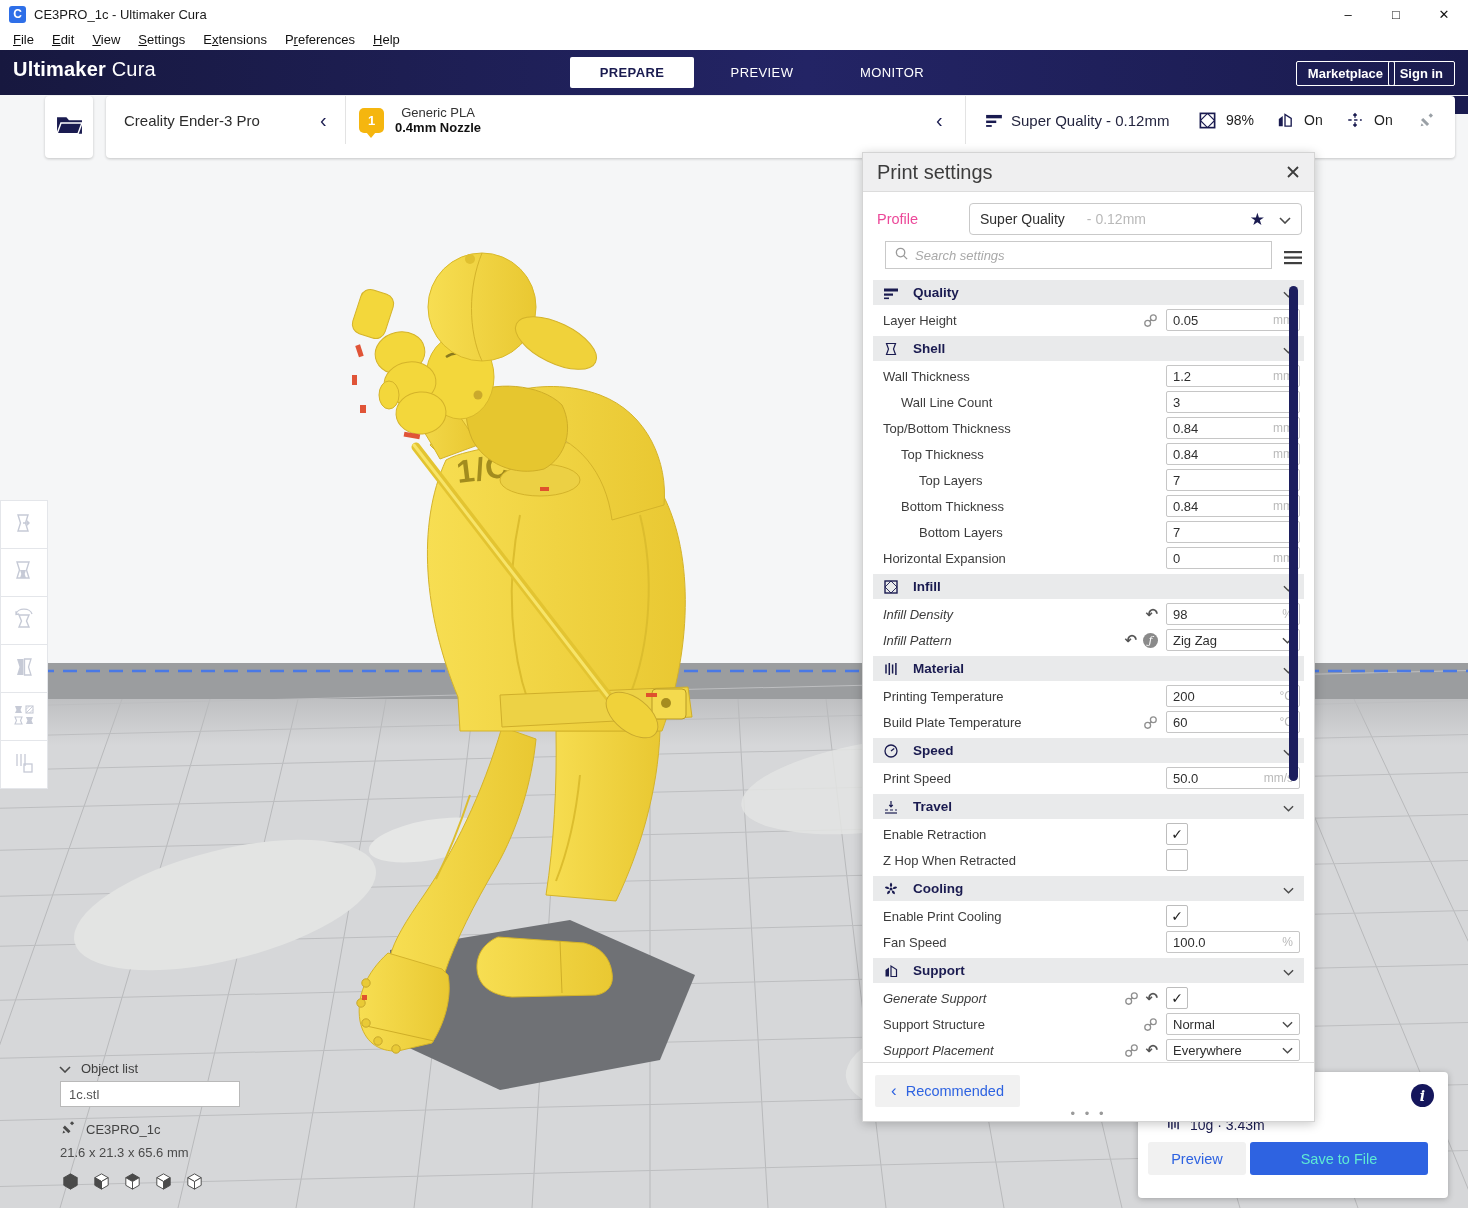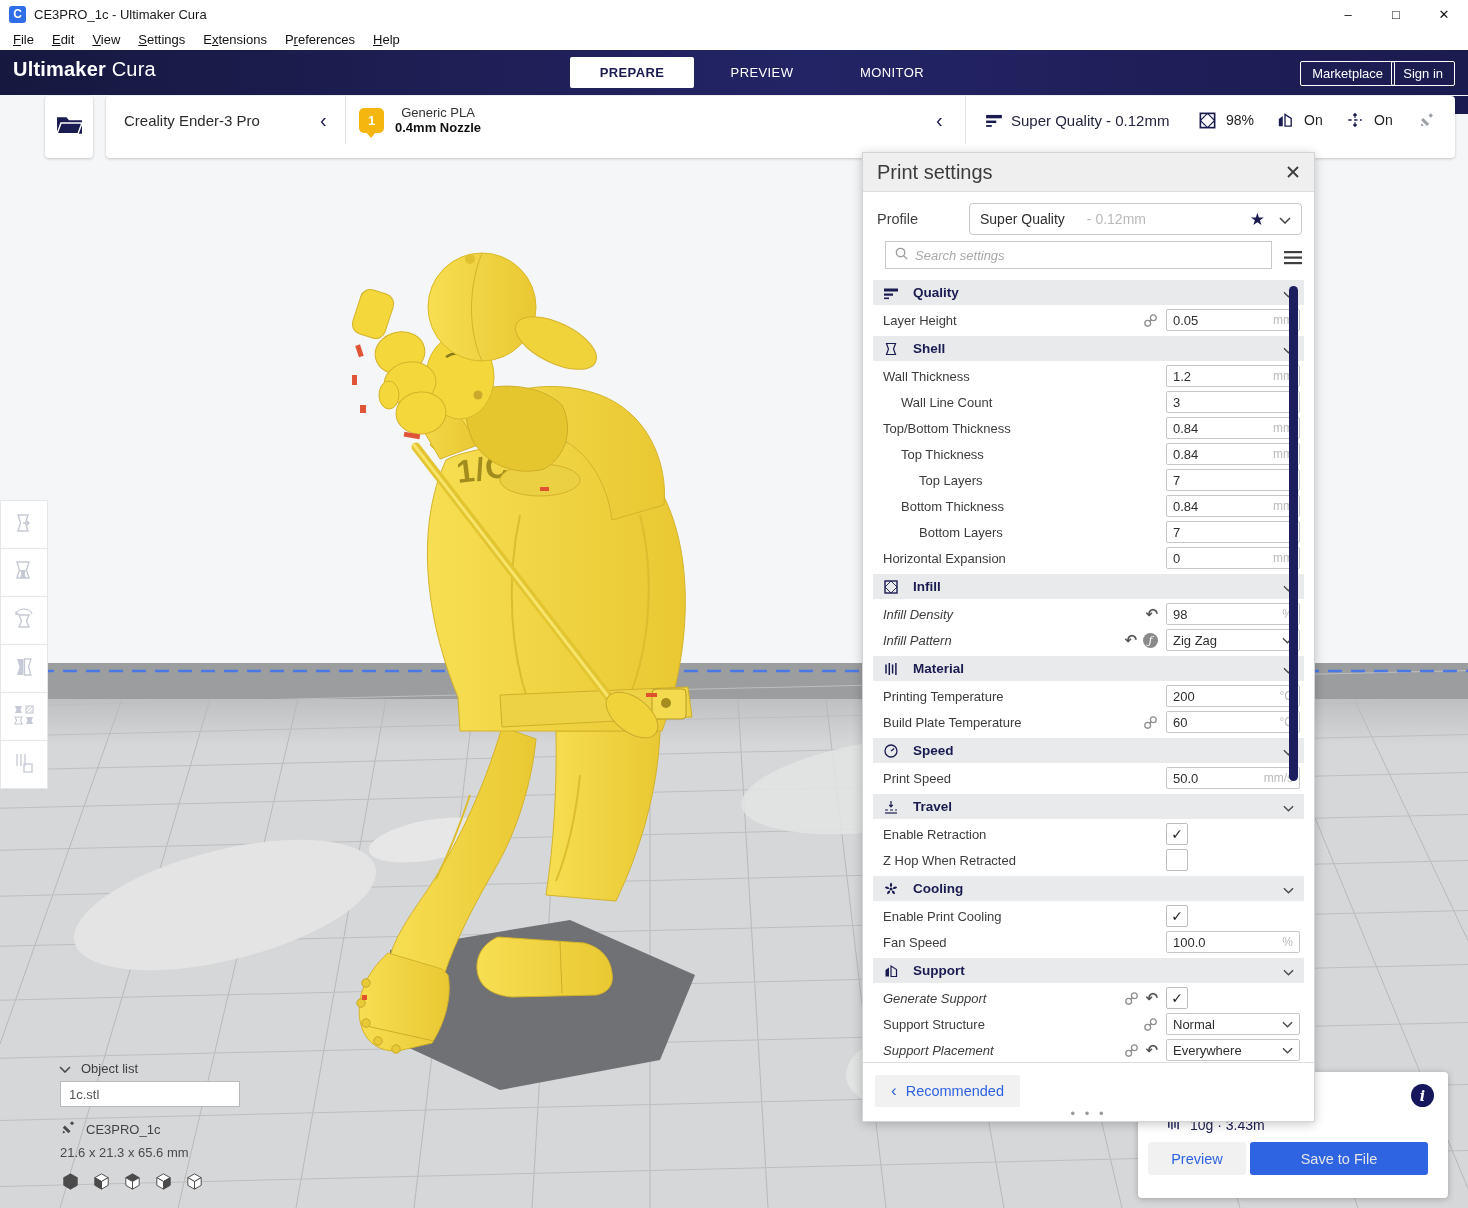--- a/index.html
+++ b/index.html
@@ -21,21 +21,21 @@
   
   .appheader{position:absolute;top:50px;left:0;width:100%;height:45px;
              background:linear-gradient(90deg,#17183f 0%,#232465 55%,#1a1b4e 100%);z-index:50;}
   .logo{position:absolute;left:13px;top:8px;font-size:20px;color:#fff;letter-spacing:.2px;}
   .logo .lb{font-weight:700;} .logo .ll{font-weight:300;}
   #tabs{position:absolute;left:570px;top:7px;display:flex;gap:6px;height:31px;}
   .tab{min-width:100px;display:flex;align-items:center;justify-content:center;color:#fff;
        font-size:13px;letter-spacing:.4px;padding:0 12px;border-radius:2px;}
   .tab.active{background:#fff;color:#1a1b50;font-weight:700;}
   .hd-btn{position:absolute;top:11px;height:23px;border:1px solid #fff;border-radius:2px;color:#fff;
-          font-size:13px;display:flex;align-items:center;padding:0 11px;}
+          font-size:13px;display:flex;align-items:center;padding:0 11px;font-weight:bold;}
   #marketplace-btn{right:73px;} #signin-btn{right:13px;}
   
   .workspace{position:absolute;top:95px;left:0;width:1468px;height:1113px;background:#f5f6f7;overflow:hidden;}
   #viewport-svg{position:absolute;left:0;top:0;}
   .corner-navy{position:absolute;left:1424px;top:1px;width:44px;height:18px;background:#1a1b50;z-index:4;}
   
   .tb-card{position:absolute;top:1px;height:62px;background:#fff;border-radius:4px;
            box-shadow:0 1px 3px rgba(0,0,0,.20);z-index:10;}
   #open-btn{left:45px;width:48px;display:flex;align-items:center;justify-content:center;}
   #config-card{left:106px;width:1349px;}
@@ -67,31 +67,31 @@
   
   .action-panel{position:absolute;left:1138px;top:977px;width:310px;height:126px;background:#fff;
                 border-radius:4px;box-shadow:0 1px 6px rgba(0,0,0,.25);z-index:20;}
   .info-ic{position:absolute;right:14px;top:12px;width:23px;height:23px;border-radius:50%;background:#15165c;
            color:#fff;font-family:"DejaVu Serif",serif;font-style:italic;font-weight:bold;font-size:14px;
            display:flex;align-items:center;justify-content:center;}
   .est{position:absolute;left:28px;top:44px;display:flex;gap:9px;align-items:center;font-size:14px;color:#1a1b50;}
   .ap-btns{position:absolute;left:10px;top:70px;display:flex;gap:4px;}
   .btn-prev{width:98px;height:33px;background:#f1f1f1;border-radius:3px;color:#2e63e1;font-size:14.5px;
             display:flex;align-items:center;justify-content:center;}
-  .btn-save{width:178px;height:33px;background:#2e63e1;border-radius:3px;color:#e5e5e5;font-size:14.5px;
+  .btn-save{width:178px;height:33px;background:#2e63e1;border-radius:3px;color:#5eead4;font-size:14.5px;
             display:flex;align-items:center;justify-content:center;}
   
   .ps-panel{position:absolute;left:862px;top:57px;width:453px;height:970px;background:#fff;
             border:1px solid #d4d4d4;box-shadow:0 2px 10px rgba(0,0,0,.22);z-index:30;box-sizing:border-box;}
   .ps-head{height:38px;background:#efeff0;border-bottom:1px solid #dcdcdc;display:flex;align-items:center;
            padding:0 14px;}
   .ps-title{font-size:20px;color:#3c3c3c;}
   .ps-close{margin-left:auto;display:flex;}
   .profile-row{position:absolute;top:50px;left:14px;right:12px;height:32px;display:flex;align-items:center;}
-  .profile-label{width:92px;font-size:14.5px;color:#404040;}
+  .profile-label{width:92px;font-size:14.5px;color:#ec4899;}
   .profile-dd{flex:1;height:30px;border:1px solid #c9c9c9;border-radius:4px;background:#fff;display:flex;
               align-items:center;padding:0 10px;font-size:14px;}
   .pv{color:#2e2e2e;} .psfx{color:#b9b9b9;margin-left:22px;}
   .star{margin-left:auto;color:#1a1b50;font-size:17px;margin-right:14px;}
   .search-row{position:absolute;top:88px;left:22px;right:12px;height:28px;display:flex;align-items:flex-end;gap:12px;}
   .search-box{flex:1;height:26px;border:1px solid #c9c9c9;background:#fff;display:flex;align-items:center;
               padding:0 8px;gap:6px;}
   .ph{font-style:italic;color:#a9a9a9;font-size:13px;}
   .set-list{position:absolute;top:124px;left:10px;right:10px;bottom:60px;overflow:hidden;}
   .cat-h{display:flex;align-items:center;height:25px;background:#e9eaeb;margin:3px 0 2px;padding:0 10px;}

